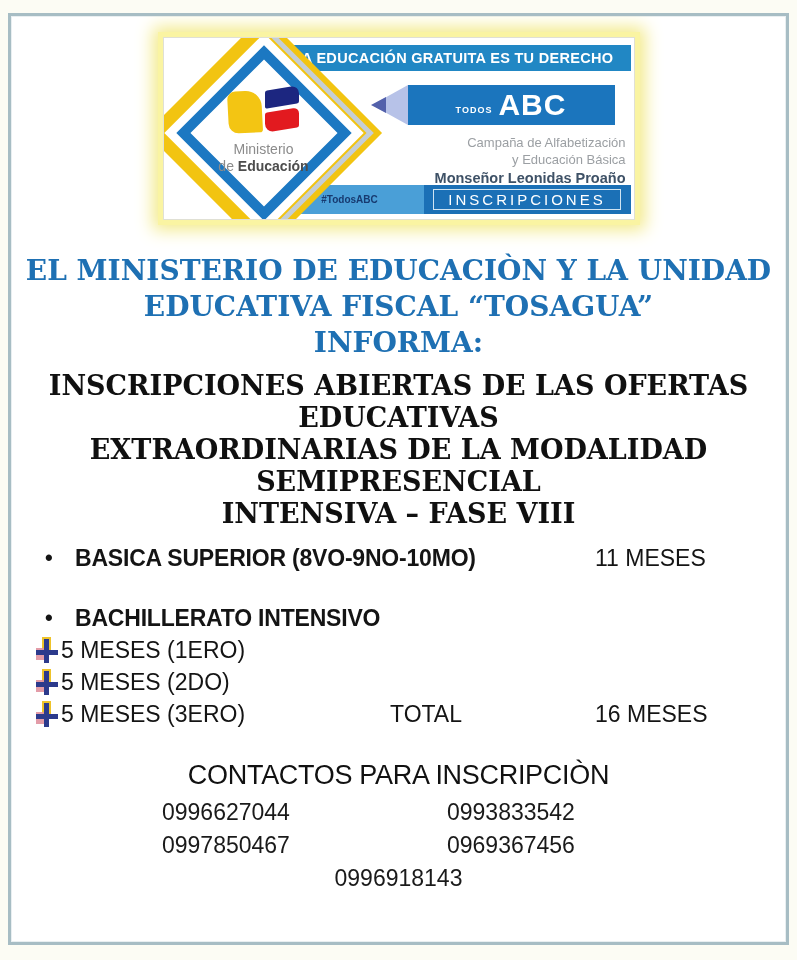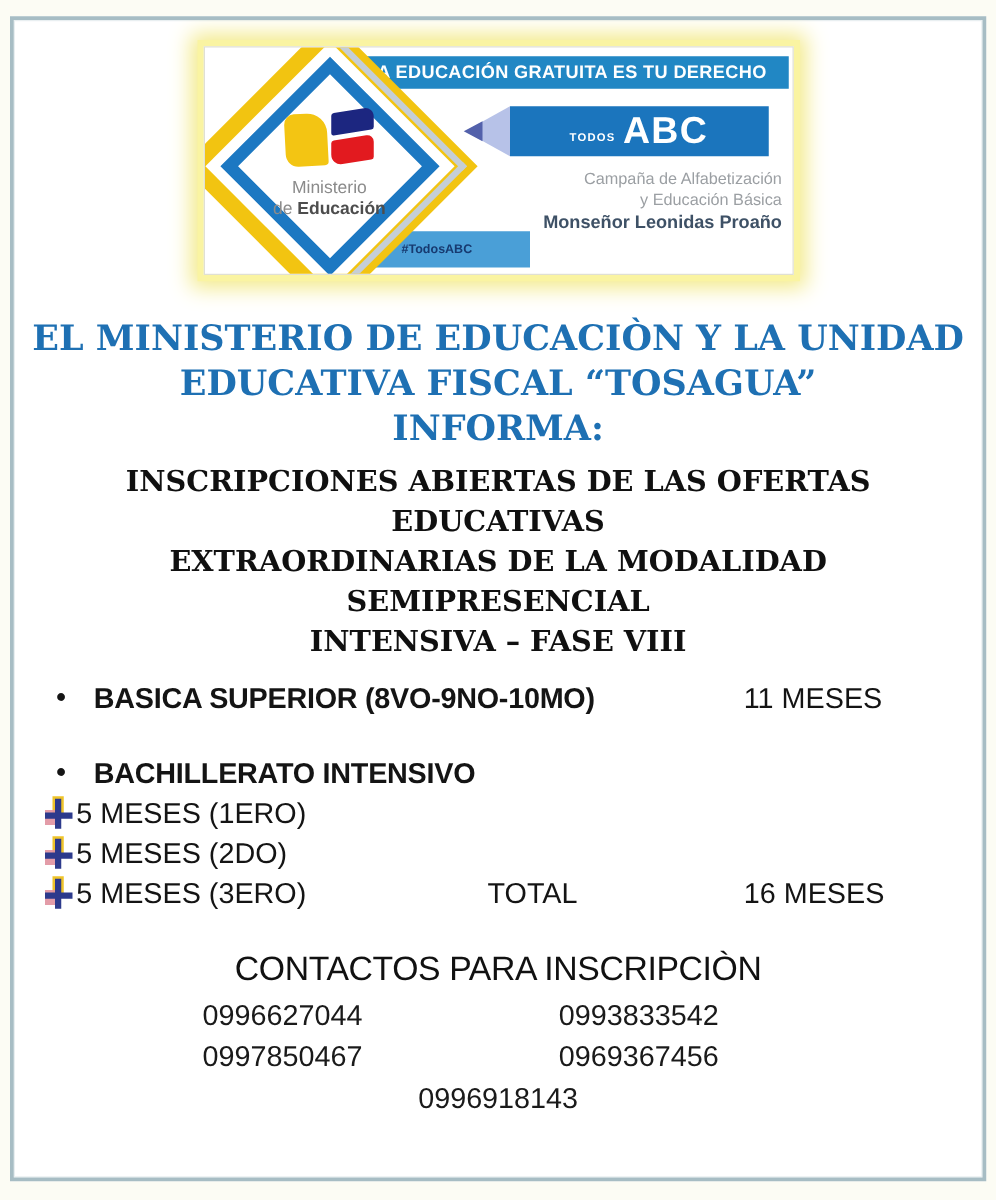--- a/index.html
+++ b/index.html
@@ -90,21 +90,21 @@
   
   .title{
     margin:33px 10px 0 10px;text-align:center;
     font-family:"DejaVu Serif",serif;font-weight:bold;
     color:#1e70b3;font-size:28px;line-height:36px;
   }
   .title span{display:block;}
   .subtitle{
     margin:9px 6px 0 6px;text-align:center;
     font-family:"DejaVu Serif",serif;font-weight:bold;
-    color:#101010;font-size:23px;line-height:32px;
+    color:#101010;font-size:27px;line-height:32px;
   }
   .subtitle span{display:block;}
 
   
   .offers{margin-top:12px;font-size:23px;color:#141414;}
   .offer-row{position:relative;display:flex;align-items:center;padding-left:34px;height:32px;}
   .offer-row.gap{margin-top:28px;}
   .blt{width:30px;font-size:22px;font-weight:bold;}
   .o-label{font-weight:bold;letter-spacing:-0.2px;}
   .sub-row{position:relative;display:flex;align-items:center;padding-left:25px;height:32px;}
@@ -141,20 +141,23 @@
 <div class="frame">
 
   <div class="banner">
     <div class="strip-top">
       <span>LA EDUCACIÓN GRATUITA ES TU DERECHO</span>
     </div>
     <div class="strip-bottom">
       <div class="seg-hash">
         <span>#TodosABC</span>
       </div>
+      <div class="seg-insc">
+        <span class="insc-box">INSCRIPCIONES</span>
+      </div>
     </div>
 
     <div class="dl d-yellow"></div>
     <div class="dl chev-gray"></div>
     <div class="dl d-white"></div>
     <div class="dl d-blue"></div>
 
     <div class="book">
       <span class="bp-left"></span>
       <span class="bp-navy"></span>

